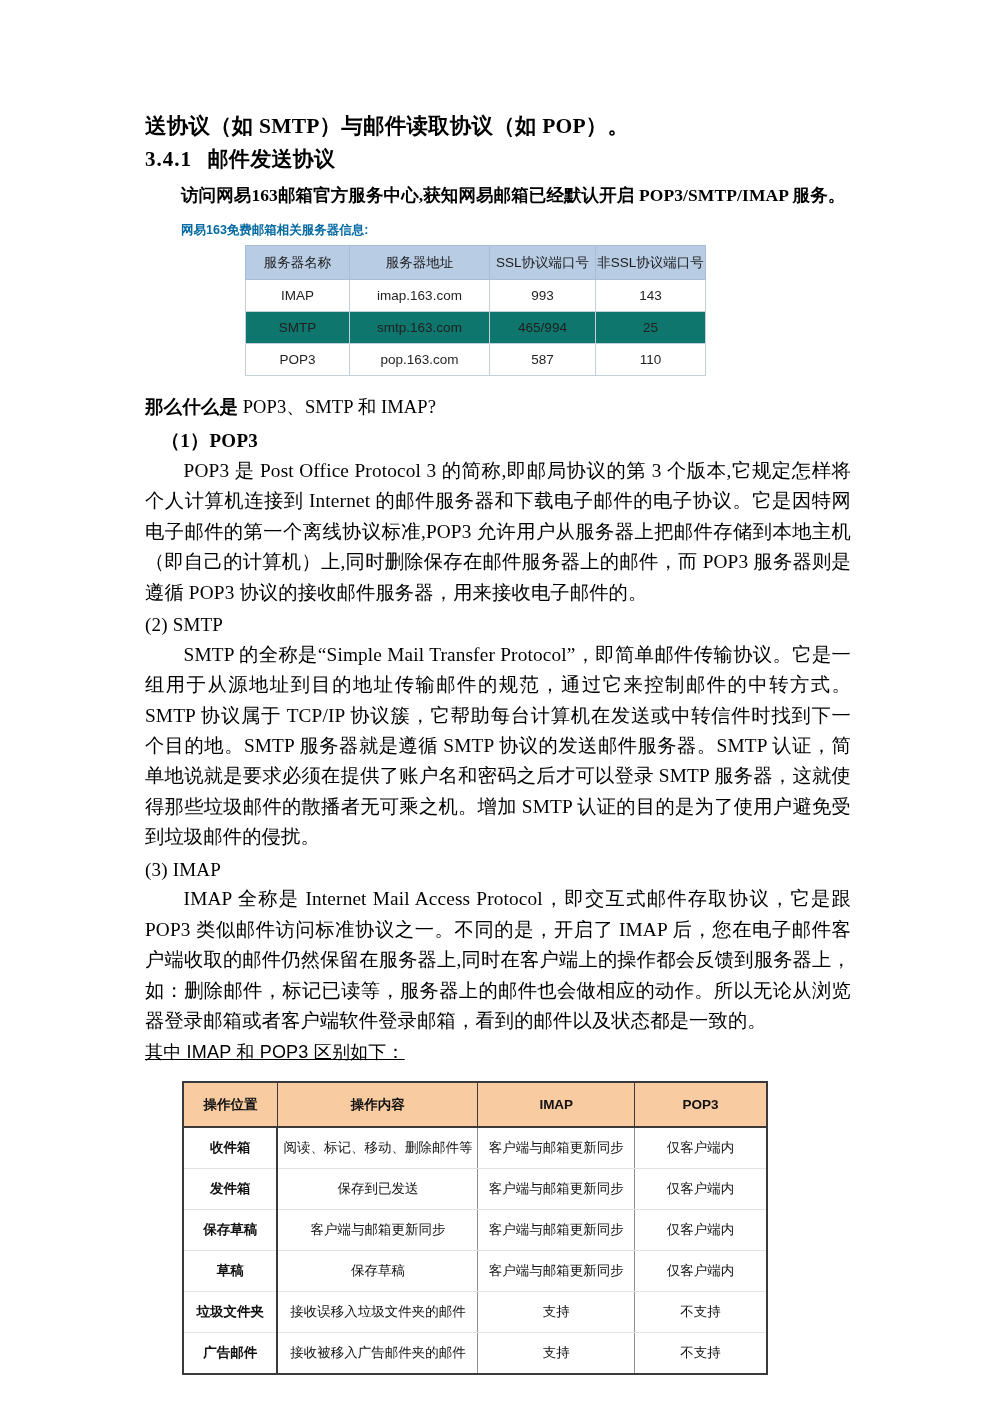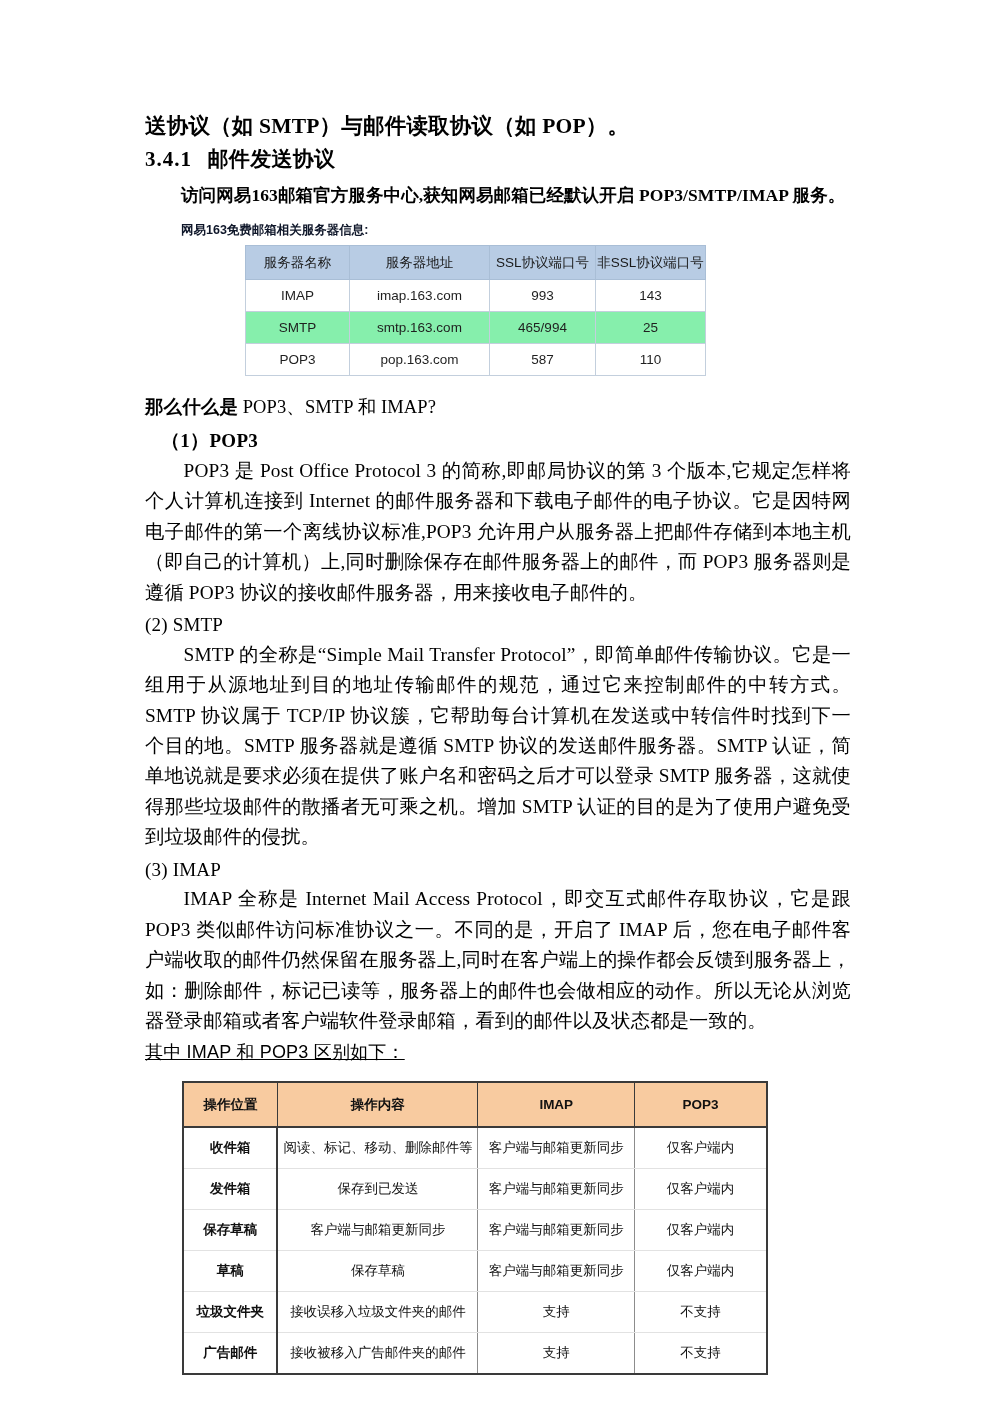--- a/index.html
+++ b/index.html
@@ -62,21 +62,21 @@
     white-space: nowrap;
   }
 
   .caption {
     font-family: "Liberation Sans", sans-serif;
     font-size: 12.5px;
     font-weight: bold;
     line-height: 1.3;
     margin: 0 0 7px 0;
     padding-left: 36px;
-    color: #0f172a;
+    color: #0369a1;
   }
 
   .q-head {
     font-size: 18.5px;
     line-height: 1.5;
     margin: 18px 0 2px 0;
     letter-spacing: 0.1px;
   }
   .q-head b { font-weight: bold; }
 
@@ -139,21 +139,21 @@
     height: 31px;
   }
   table.tbl1 thead th {
     background: #b8cce4;
     font-weight: normal;
     color: #1a1a1a;
     height: 33px;
     border-color: #a9bed6;
   }
   table.tbl1 tbody tr.odd td { background: #ffffff; }
-  table.tbl1 tbody tr.even td { background: #86efac; }
+  table.tbl1 tbody tr.even td { background: #0f766e; }
   .c1 { width: 104px; }
   .c2 { width: 140px; }
   .c3 { width: 106px; }
   .c4 { width: 110px; }
 
   
   .tbl2-wrap {
     padding-left: 37px;
     margin-top: 14px;
   }

